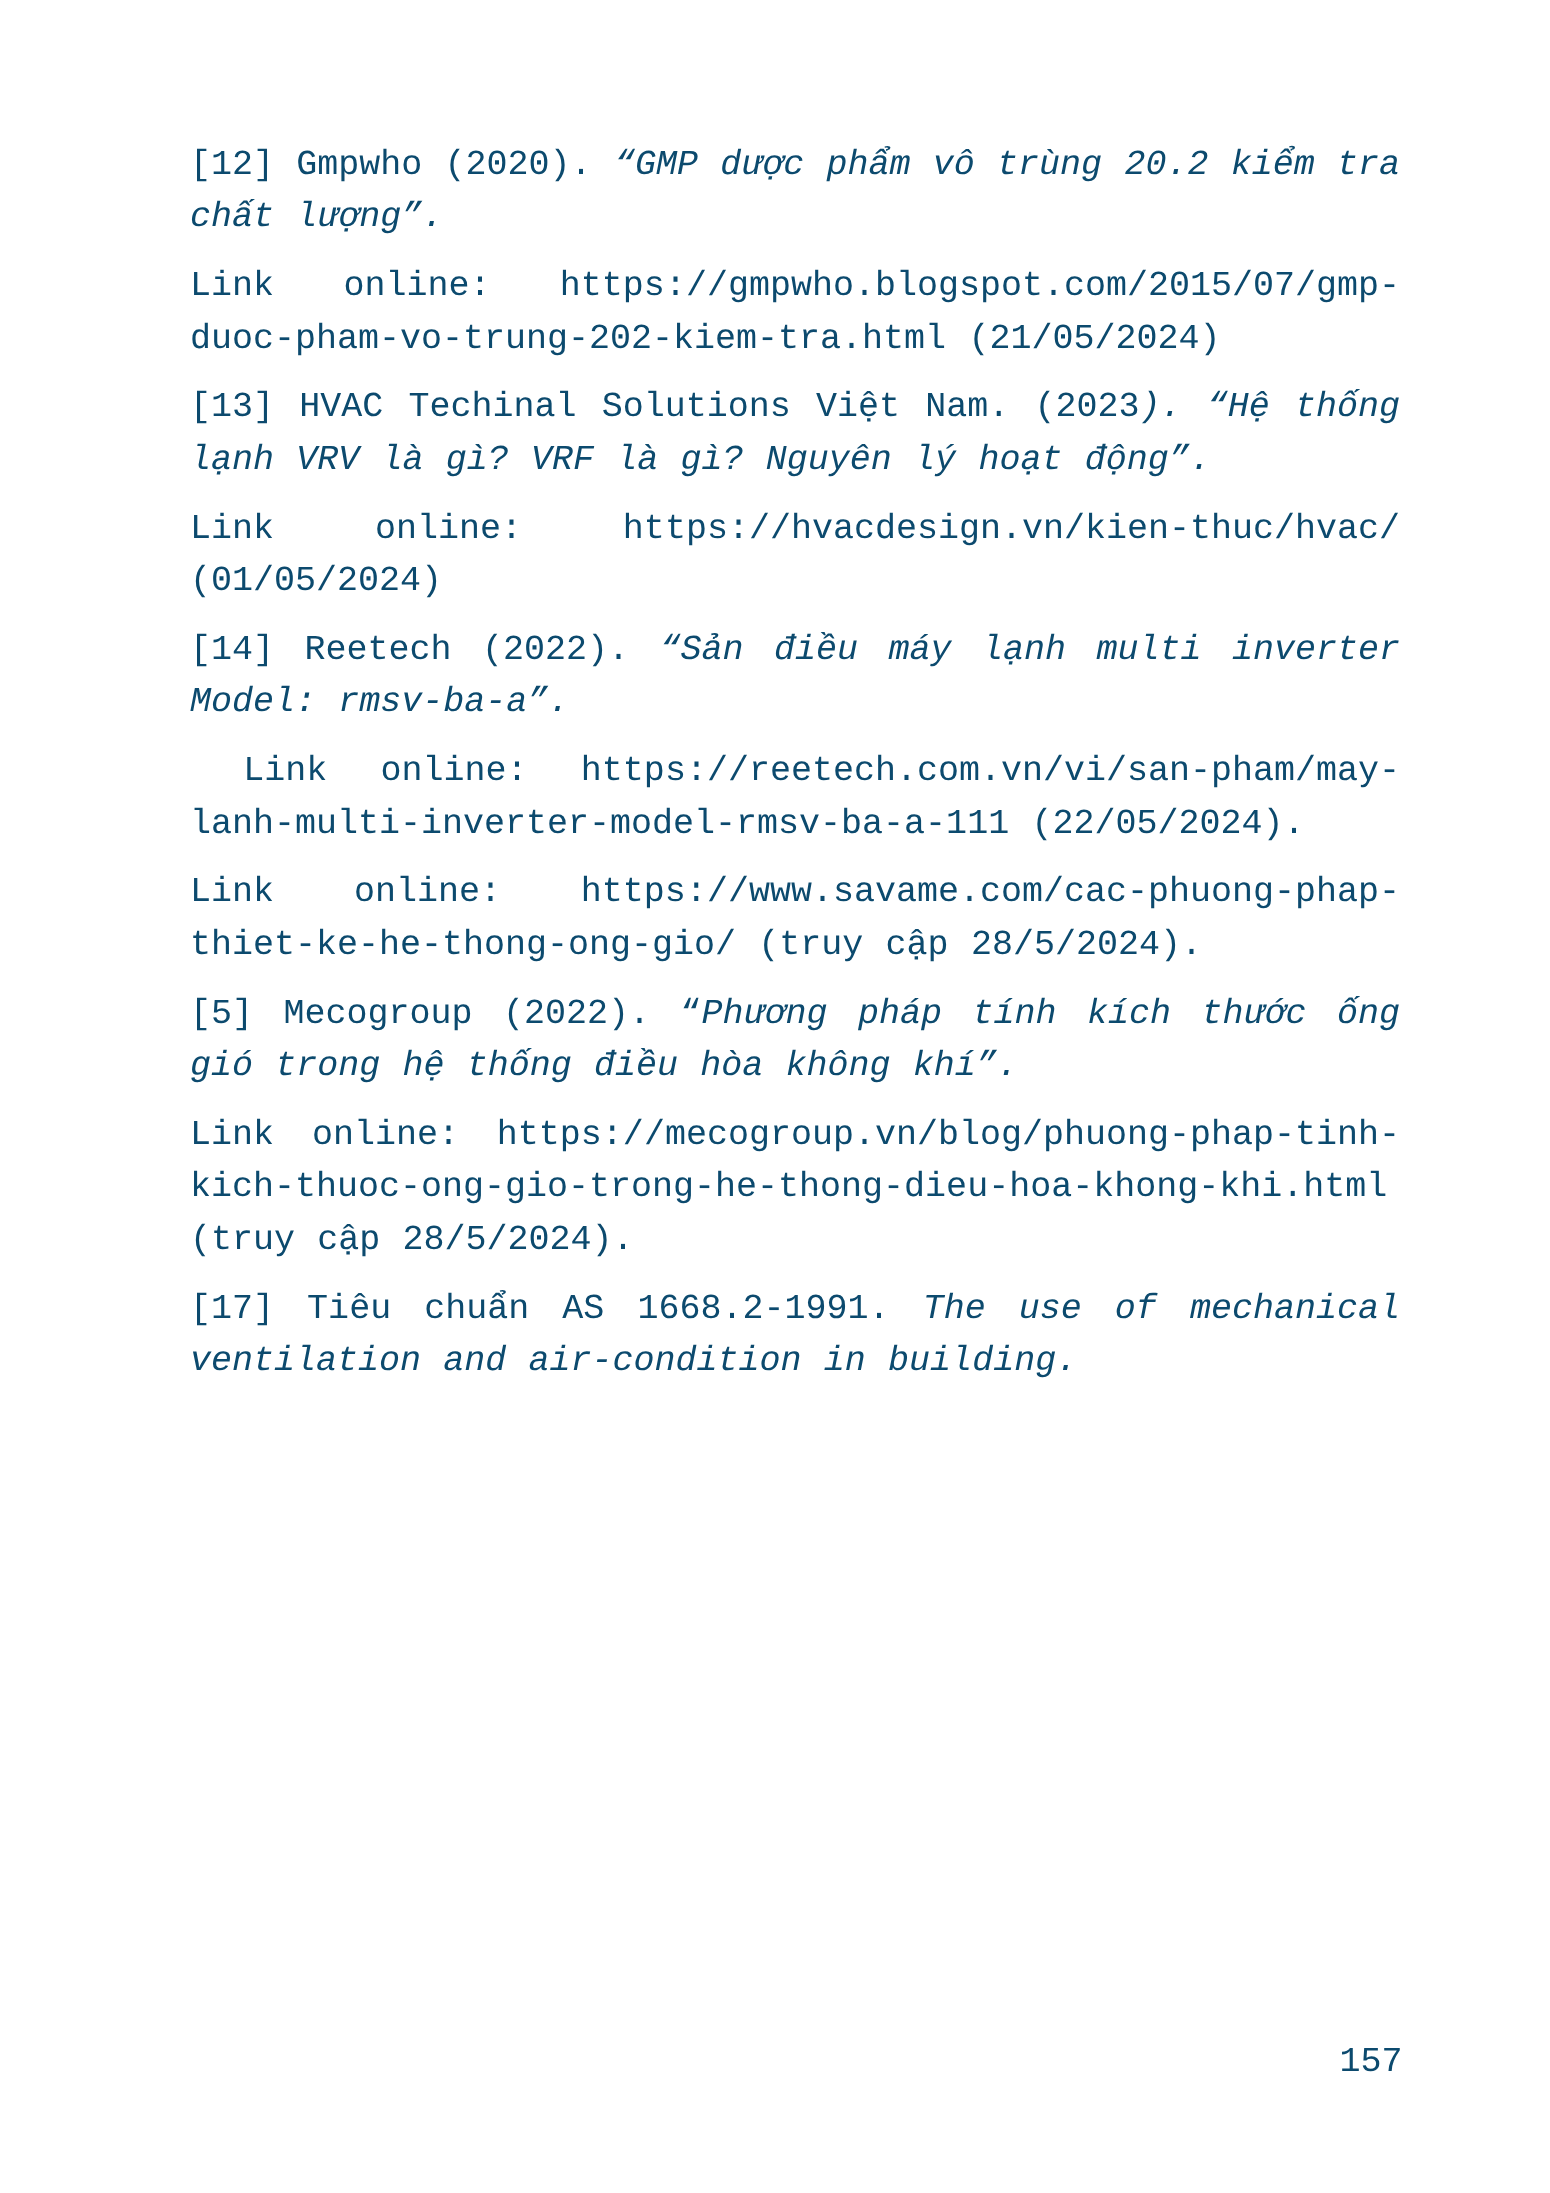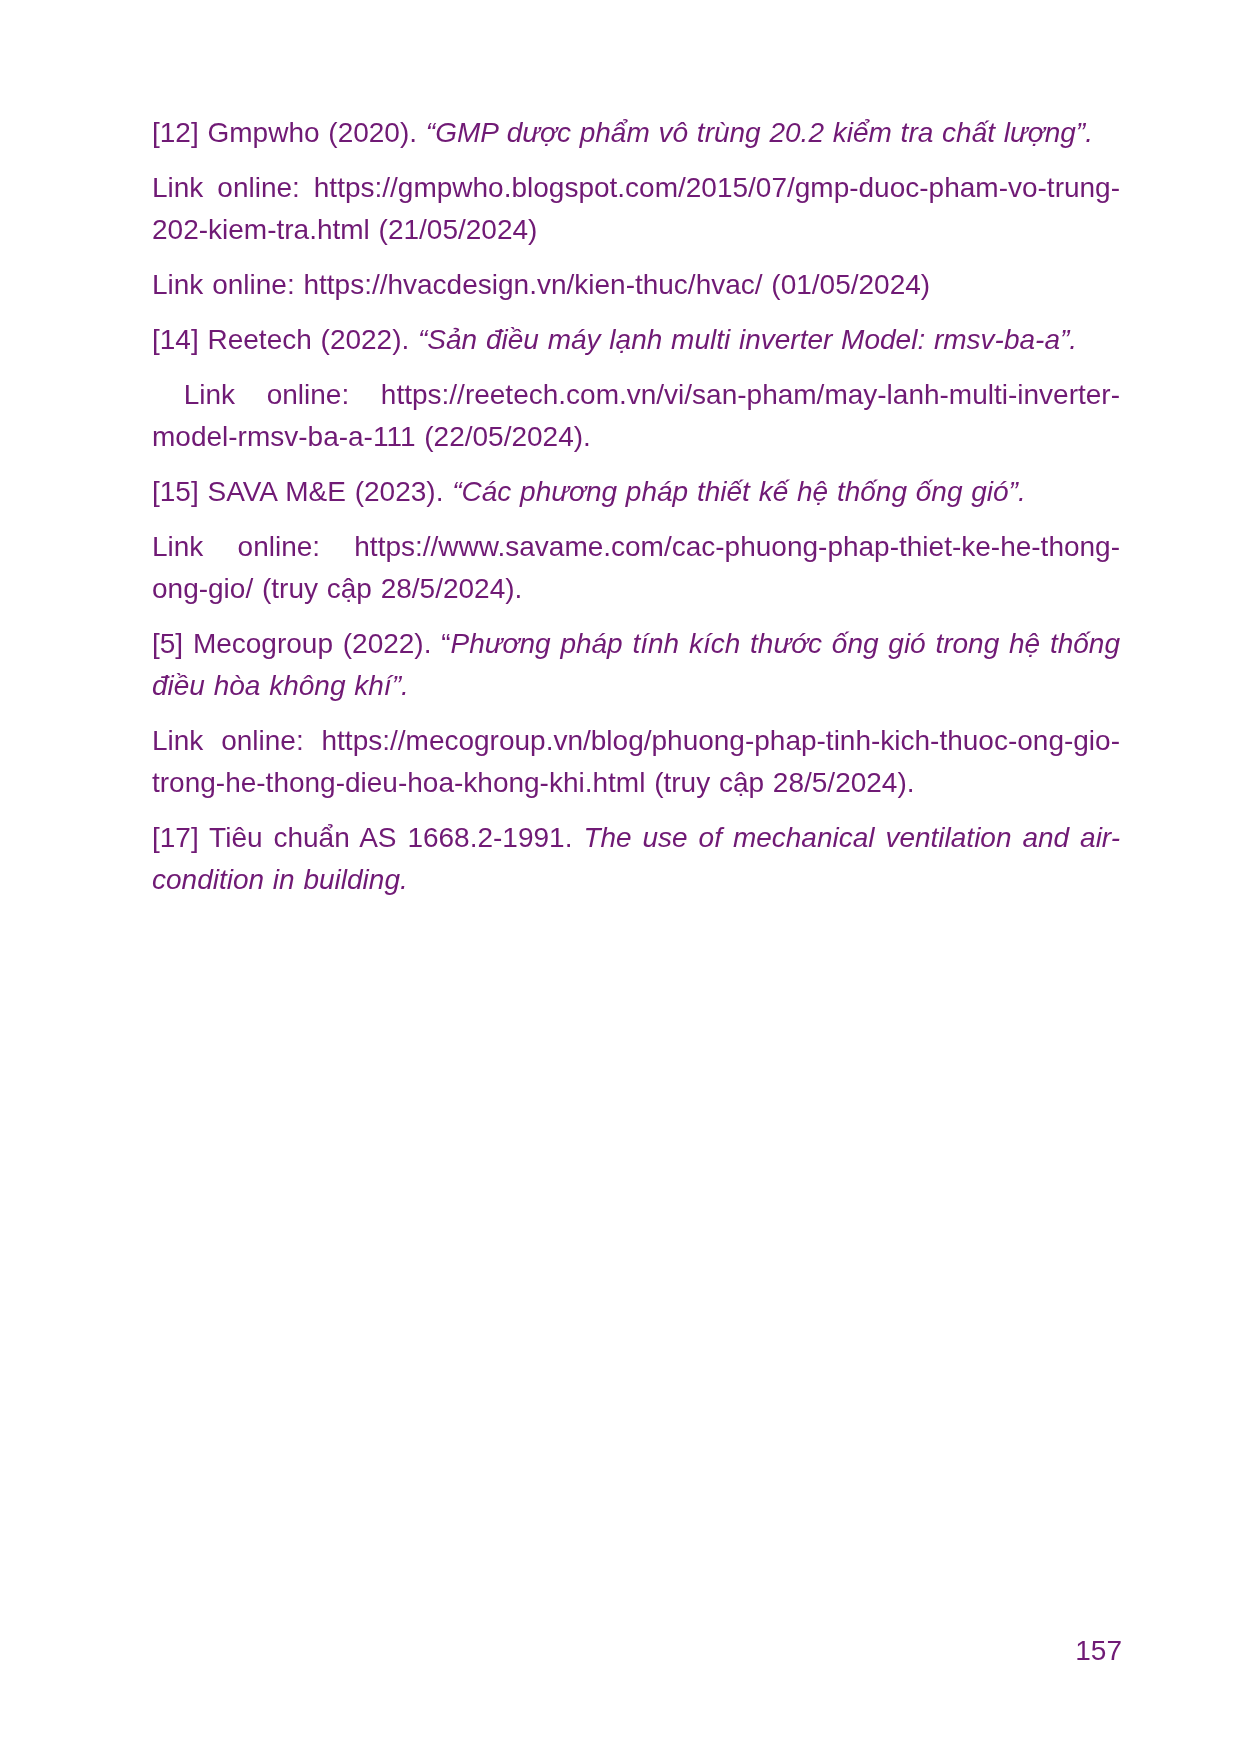--- a/index.html
+++ b/index.html
@@ -6,22 +6,22 @@
     margin: 0;
     padding: 0;
     background: #ffffff;
   }
   #page {
     position: relative;
     width: 1240px;
     height: 1754px;
     background: #ffffff;
     overflow: hidden;
-    font-family: Liberation Sans, sans-serif;
-    color: #701a75;
+    font-family: Liberation Mono, monospace;
+    color: #0c4a6e;
   }
   #references {
     position: absolute;
     left: 152px;
     top: 112px;
     width: 968px;
   }
   p.ref {
     font-size: 28px;
     line-height: 42px;
@@ -41,23 +41,23 @@
     text-align: center;
   }
 </style>
 </head>
 <body>
 
 <div id="page">
   <div id="references">
       <p class="ref"><span>[12] Gmpwho (2020). </span><em>“GMP dược phẩm vô trùng 20.2 kiểm tra chất lượng”.</em></p>
       <p class="ref"><span>Link online: https://gmpwho.blogspot.com/2015/07/gmp-duoc-pham-vo-trung-202-kiem-tra.html (21/05/2024)</span></p>
+      <p class="ref"><span>[13] HVAC Techinal Solutions Việt Nam. (2023</span><em>). “Hệ thống lạnh VRV là gì? VRF là gì? Nguyên lý hoạt động”.</em></p>
       <p class="ref"><span>Link online: https://hvacdesign.vn/kien-thuc/hvac/ (01/05/2024)</span></p>
       <p class="ref"><span>[14] Reetech (2022). </span><em>“Sản điều máy lạnh multi inverter Model: rmsv-ba-a”.</em></p>
       <p class="ref"><span>&nbsp;Link online: https://reetech.com.vn/vi/san-pham/may-lanh-multi-inverter-model-rmsv-ba-a-111 (22/05/2024).</span></p>
-      <p class="ref"><span>[15] SAVA M&amp;E (2023). </span><em>“Các phương pháp thiết kế hệ thống ống gió”.</em></p>
       <p class="ref"><span>Link online: https://www.savame.com/cac-phuong-phap-thiet-ke-he-thong-ong-gio/ (truy cập 28/5/2024).</span></p>
       <p class="ref"><span>[5] Mecogroup (2022). “</span><em>Phương pháp tính kích thước ống gió trong hệ thống điều hòa không khí”.</em></p>
       <p class="ref"><span>Link online: https://mecogroup.vn/blog/phuong-phap-tinh-kich-thuoc-ong-gio-trong-he-thong-dieu-hoa-khong-khi.html (truy cập 28/5/2024).</span></p>
       <p class="ref"><span>[17] Tiêu chuẩn AS 1668.2-1991. </span><em>The use of mechanical ventilation and air-condition in building.</em></p>
     </div>
   <div id="page-number">157</div>
 </div>
 
 </body></html>

